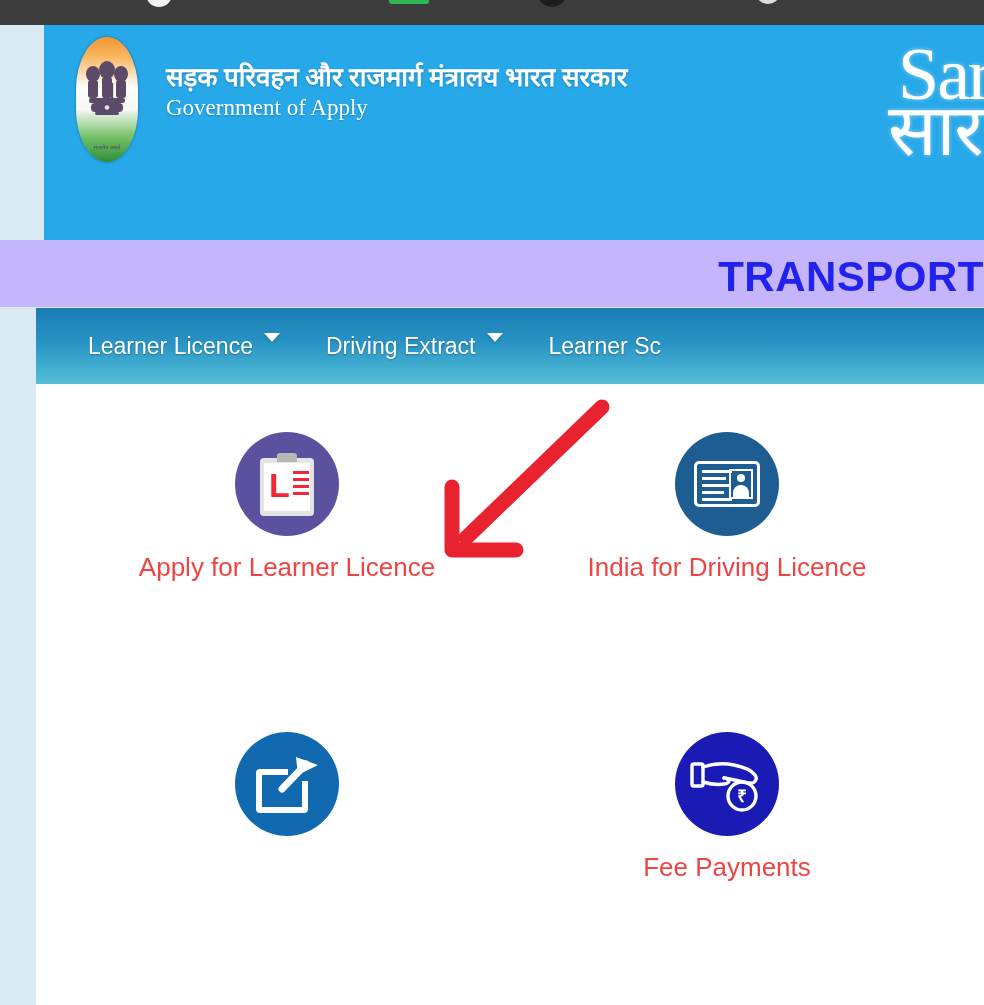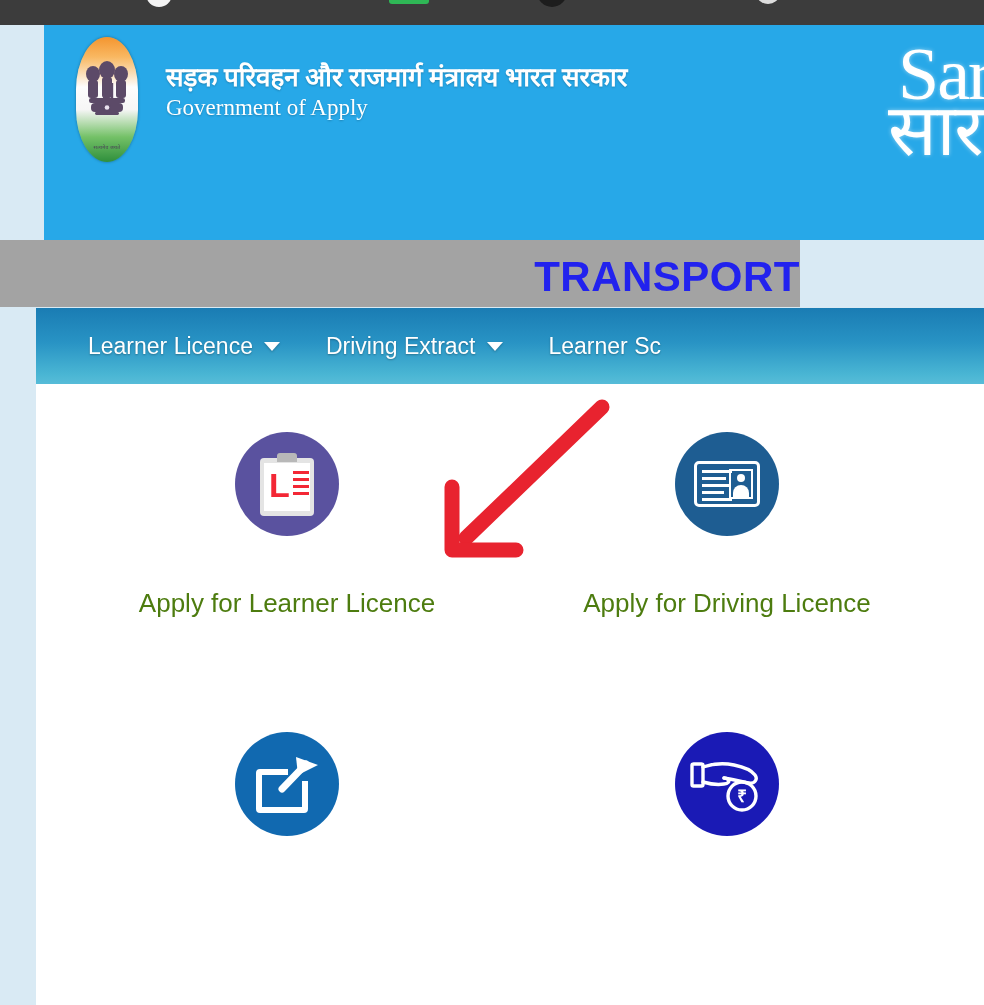--- a/index.html
+++ b/index.html
@@ -84,40 +84,40 @@
   #sarathi-logo .s-hi{
     position:absolute; left:8px; top:66px;
     font-family:"Liberation Serif", serif;
     font-size:72px; font-weight:400; letter-spacing:-1px; white-space:nowrap;
     line-height:1;
     text-shadow:0 0 4px rgba(255,255,255,.5);
   }
 
   
   #heading-band{
-    position:absolute; left:0; top:215px; width:800px; height:67px;
-    background:#a3a3a3;
+    position:absolute; left:0; top:215px; width:984px; height:67px;
+    background:#c4b5fd;
   }
   #page-title{
     position:absolute; right:0; top:13px;
     font-size:42px; font-weight:700; color:#2222ee;
     letter-spacing:.5px; white-space:nowrap;
     padding-right:0;
   }
 
   
   #nav-bar{
     position:absolute; left:36px; top:283px; width:948px; height:76px;
     background:linear-gradient(180deg,#1a7cb3 0%,#2893c4 45%,#4ab6d4 88%,#57bcd8 100%);
     display:flex; align-items:center;
     padding-left:52px; gap:0;
     overflow:hidden;
   }
   .nav-item{
-    display:flex; align-items:center; gap:11px;
+    display:flex; gap:11px;
     color:#ffffff; font-size:23px; font-weight:400;
     white-space:nowrap;
     padding:0 24px 0 0;
     margin-right:22px;
     text-shadow:0 1px 2px rgba(0,0,0,.28);
     cursor:pointer;
   }
   .nav-caret{
     width:0; height:0;
     border-left:8px solid transparent;
@@ -144,22 +144,22 @@
   #tile-1{ left:526px; top:48px; }
   #tile-2{ left:86px;  top:348px; }
   #tile-3{ left:526px; top:348px; }
 
   .tile-circle{
     width:104px; height:104px; border-radius:50%;
     margin:0 auto; position:relative;
     display:flex; align-items:center; justify-content:center;
   }
   .tile-label{
-    margin-top:52px;
-    font-size:26px; color:#4d7c0f; font-weight:400;
+    margin-top:16px;
+    font-size:26px; color:#ef4444; font-weight:400;
     white-space:nowrap;
   }
 
   
   .ic-clipboard{ position:relative; width:54px; height:64px; }
   .ic-clipboard .board{
     position:absolute; left:0; top:6px; width:54px; height:58px;
     background:#e4e4e4; border-radius:4px;
   }
   .ic-clipboard .paper{
@@ -319,21 +319,21 @@
               <div class="ln" style="width:28px"></div>
               <div class="ln" style="width:22px"></div>
               <div class="ln" style="width:30px"></div>
             </div>
             <div class="photo">
               <div class="head"></div>
               <div class="body"></div>
             </div>
           </div>
         </div>
-        <div class="tile-label">Apply for Driving Licence</div>
+        <div class="tile-label">India for Driving Licence</div>
       </div>
 
       <div class="tile" id="tile-2">
         <div class="tile-circle" style="background:#1169b0">
           <div class="ic-extlink">
             <div class="frame"></div>
             <div class="mask"></div>
             <svg width="44" height="40" viewBox="0 0 44 40">
               <path d="M6 36 L30 11" stroke="#ffffff" stroke-width="7" stroke-linecap="round" fill="none"></path>
               <path d="M20 4 L42 12 L22 22 Z" fill="#ffffff"></path>
@@ -349,20 +349,21 @@
               <g fill="none" stroke="#ffffff" stroke-width="3.4" stroke-linejoin="round" stroke-linecap="round">
                 <rect x="2" y="10" width="11" height="22" rx="1.6"></rect>
                 <path d="M13 13 C22 10 34 9 44 11 C54 13 62 17 65 21 C68 25 65 30 59 29 C52 28 42 25 34 24"></path>
                 <path d="M13 28 C20 30 28 31 34 30 C38 29.5 40 27.5 38 25.5 C36.5 24 34.5 24 34 24"></path>
                 <circle cx="52" cy="42" r="14"></circle>
               </g>
               <text x="52" y="48" font-family="Liberation Sans, sans-serif" font-size="17" font-weight="700" fill="#ffffff" text-anchor="middle">₹</text>
             </svg>
           </div>
         </div>
+        <div class="tile-label">Fee Payments</div>
       </div>
 
     </div>
   </div>
 
   <svg id="annotation-arrow" viewBox="0 0 200 180">
     <path d="M172 12 L36 143" stroke="#e8232f" stroke-width="15" stroke-linecap="round" fill="none"></path>
     <path d="M22 92 L22 155 L86 155" stroke="#e8232f" stroke-width="15" stroke-linecap="round" stroke-linejoin="round" fill="none"></path>
   </svg>
 

